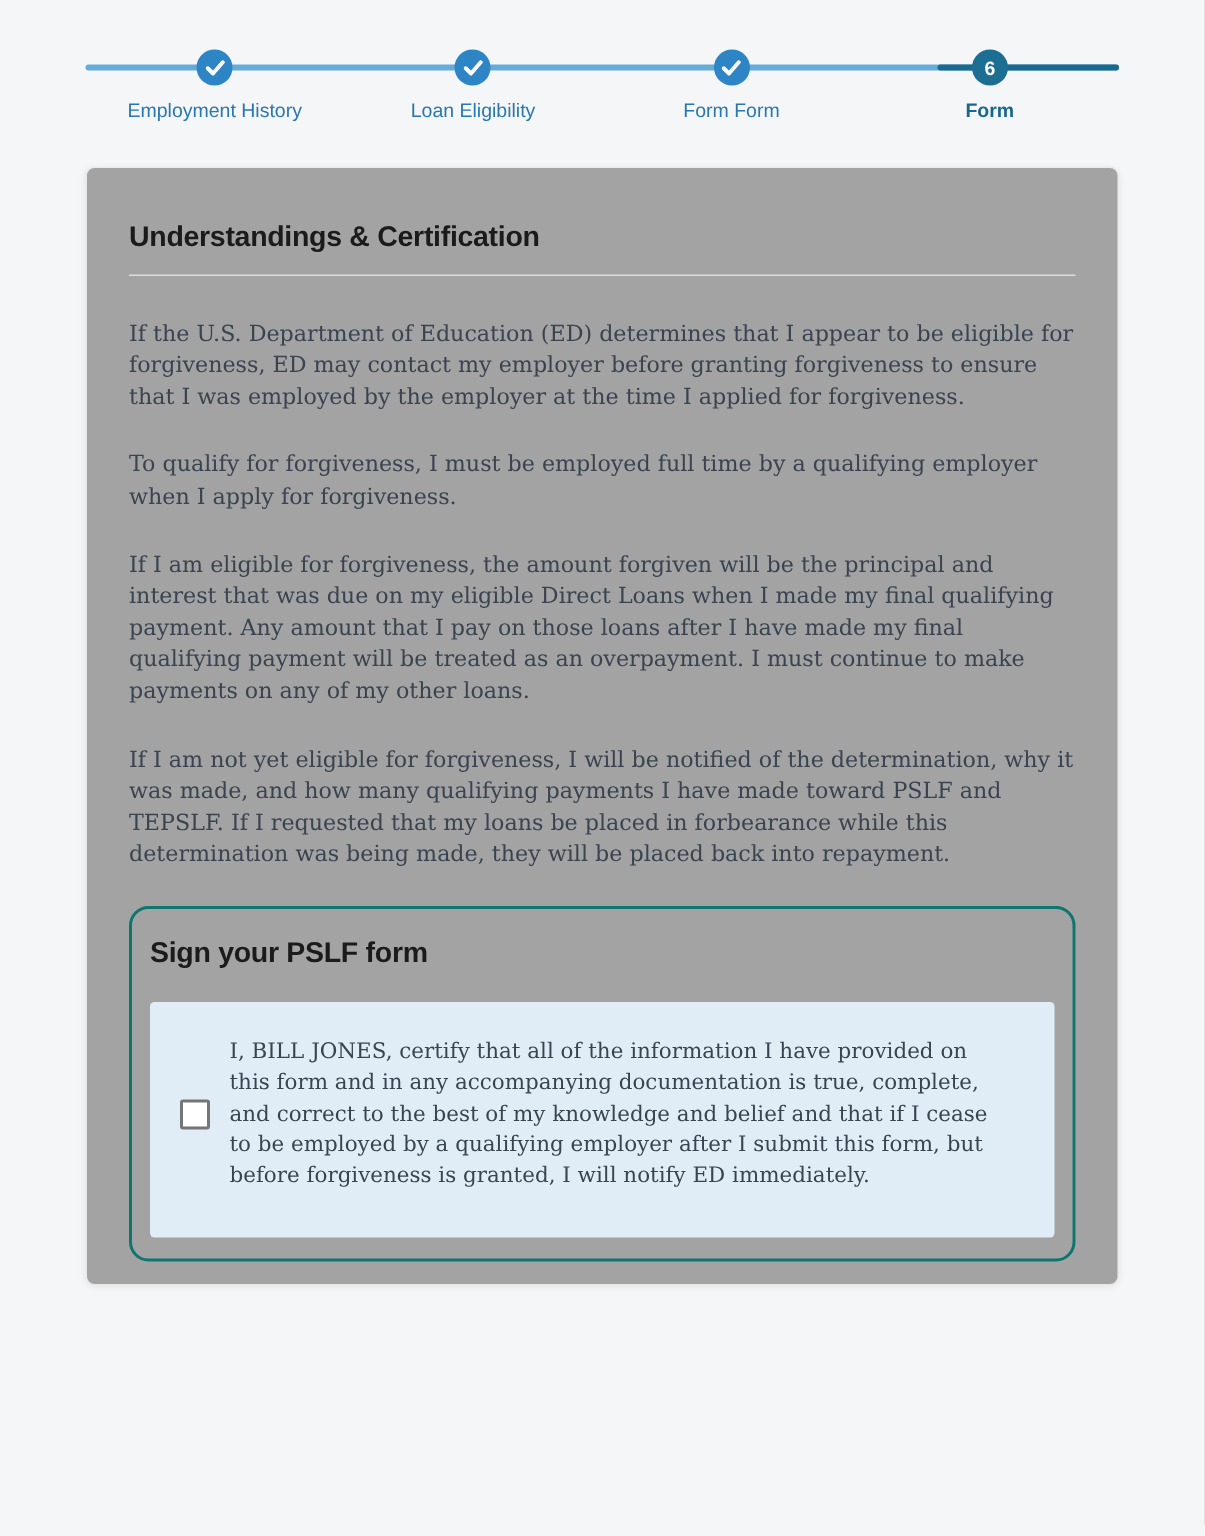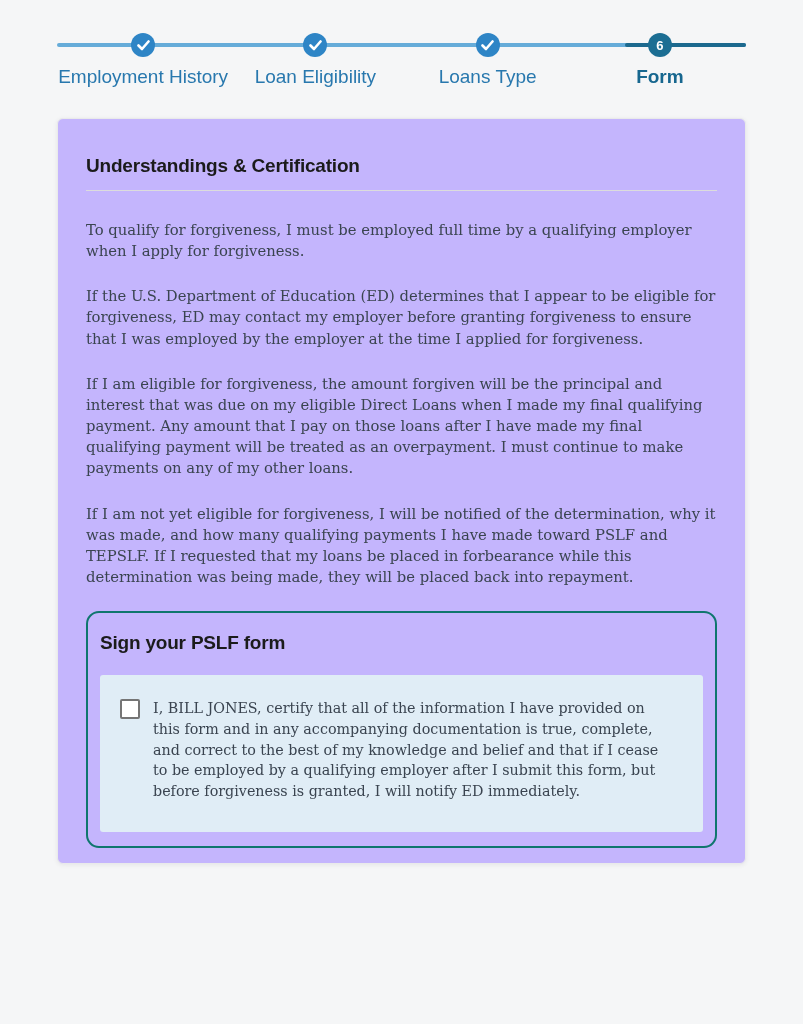--- a/index.html
+++ b/index.html
@@ -29,27 +29,27 @@
   }
   .steps { position: relative; display: flex; }
   .step { flex: 1; display: flex; flex-direction: column; align-items: center; }
   .step-circle {
     width: 24px; height: 24px; border-radius: 50%;
     display: flex; align-items: center; justify-content: center;
     margin-bottom: 9px; z-index: 1;
   }
   .step.complete .step-circle { background: #2E85C6; }
   .step.current  .step-circle { background: #1C6E93; color: #fff; font-size: 13px; font-weight: 700; }
-  .step-label { font-size: 19px; color: #2878AE; text-align: center; white-space: nowrap; }
+  .step-label { font-size: 13px; color: #2878AE; text-align: center; white-space: nowrap; }
   .step.current .step-label { color: #17678F; font-weight: 700; }
   .check-icon svg { display: block; }
 
   
   .card {
-    background: #c4b5fd; border: 1px solid #E9EAEB; border-radius: 6px;
+    background: #a3a3a3; border: 1px solid #E9EAEB; border-radius: 6px;
     box-shadow: 0 1px 5px rgba(0,0,0,0.07);
     padding: 36px 28px 15px 28px;
   }
   .card-heading { font-size: 19px; font-weight: 700; color: #1B1B1B; letter-spacing: -0.2px; margin-bottom: 13px; }
   .card-divider { border: none; border-top: 1px solid #DCDCDC; margin: 0 0 28px 0; }
 
   .body-text p {
     font-family: "DejaVu Serif", serif;
     font-size: 14.8px; line-height: 1.43; color: #3A4450;
     margin-bottom: 24px;
@@ -57,21 +57,21 @@
 
   
   .sign-section {
     border: 2px solid #0f766e; border-radius: 13px;
     padding: 14px 12px 14px 12px; margin-top: 4px;
   }
   .sign-heading { font-size: 19px; font-weight: 700; letter-spacing: -0.2px; color: #1B1B1B; margin: 5px 0 21px 0; }
   .cert-box {
     background: #E0EDF6; border-radius: 3px;
     padding: 23px 40px 30px 20px;
-    display: flex; align-items: flex-start; gap: 13px;
+    display: flex; align-items: center; gap: 13px;
   }
   .cert-checkbox {
     appearance: none; -webkit-appearance: none;
     width: 20px; height: 20px; flex: 0 0 20px; margin-top: 1px;
     background: #fff; border: 2px solid #757575; border-radius: 2px;
     cursor: pointer;
   }
   .cert-text {
     font-family: "DejaVu Serif", serif;
     font-size: 14.3px; line-height: 1.45; color: #3A4450;
@@ -108,36 +108,36 @@
         <div class="step-label">Loan Eligibility</div>
       </div>
       <div class="step complete">
         <div class="step-circle">
           <span class="check-icon">
             <svg width="13" height="11" viewBox="0 0 13 11">
                 <path d="M1.5 5.5 L5 9 L11.5 1.5" stroke="#fff" stroke-width="2.6" fill="none" stroke-linecap="round" stroke-linejoin="round"></path>
               </svg>
           </span>
         </div>
-        <div class="step-label">Loans Type</div>
+        <div class="step-label">Form Form</div>
       </div>
       <div class="step current">
         <div class="step-circle">6</div>
         <div class="step-label">Form</div>
       </div>
     </div>
   </div>
 
   <div class="card">
     <h2 class="card-heading">Understandings &amp; Certification</h2>
     <hr class="card-divider">
 
     <div class="body-text">
+      <p>If the U.S. Department of Education (ED) determines that I appear to be eligible for forgiveness, ED may contact my employer before granting forgiveness to ensure that I was employed by the employer at the time I applied for forgiveness.</p>
       <p>To qualify for forgiveness, I must be employed full time by a qualifying employer when I apply for forgiveness.</p>
-      <p>If the U.S. Department of Education (ED) determines that I appear to be eligible for forgiveness, ED may contact my employer before granting forgiveness to ensure that I was employed by the employer at the time I applied for forgiveness.</p>
       <p>If I am eligible for forgiveness, the amount forgiven will be the principal and interest that was due on my eligible Direct Loans when I made my final qualifying payment. Any amount that I pay on those loans after I have made my final qualifying payment will be treated as an overpayment. I must continue to make payments on any of my other loans.</p>
       <p>If I am not yet eligible for forgiveness, I will be notified of the determination, why it was made, and how many qualifying payments I have made toward PSLF and TEPSLF. If I requested that my loans be placed in forbearance while this determination was being made, they will be placed back into repayment.</p>
     </div>
 
     <div class="sign-section">
       <h3 class="sign-heading">Sign your PSLF form</h3>
       <div class="cert-box">
         <input type="checkbox" class="cert-checkbox" style="">
         <label class="cert-text">I, BILL JONES, certify that all of the information I have provided on this form and in any accompanying documentation is true, complete, and correct to the best of my knowledge and belief and that if I cease to be employed by a qualifying employer after I submit this form, but before forgiveness is granted, I will notify ED immediately.</label>
       </div>

